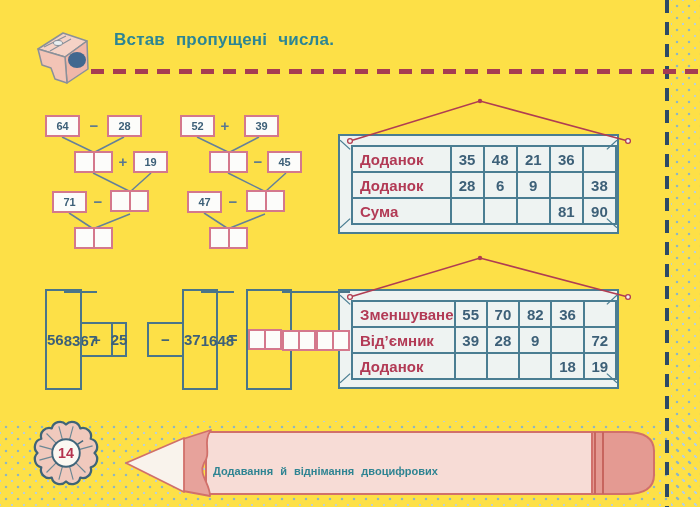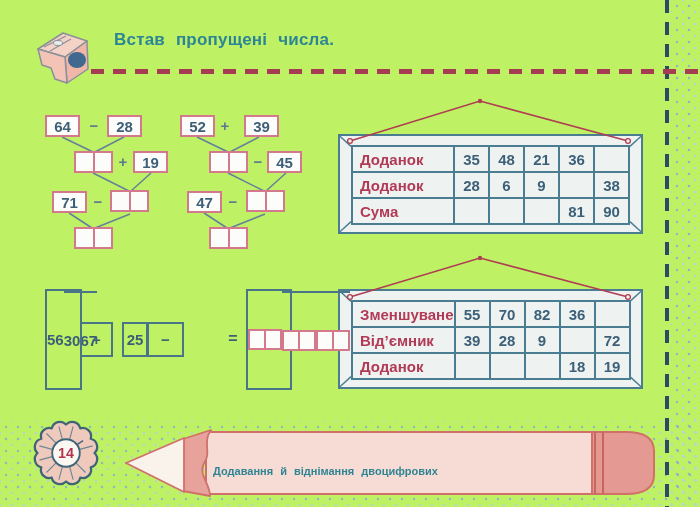--- a/index.html
+++ b/index.html
@@ -1,40 +1,40 @@
 <!DOCTYPE html>
 <html><head>
 <meta charset="utf-8">
 <style>
   html,body{margin:0;padding:0;background:#cfcfcb;}
-  .page{position:relative;width:700px;height:507px;background:#bef264;overflow:hidden;
+  .page{position:relative;width:700px;height:507px;background:#fde047;overflow:hidden;
         font-family:"Liberation Sans","DejaVu Sans",sans-serif;}
   .dots{background-image:
           radial-gradient(circle,#8fb6c1 1.4px,transparent 1.6px),
           radial-gradient(circle,#b9d1d8 1.1px,transparent 1.3px);
         background-size:12px 12px;background-position:0 0,6px 6px;}
   .dots-right{position:absolute;left:671px;top:0;bottom:0;right:0;}
   .dots-bottom{position:absolute;left:0;right:0;top:421px;bottom:0;}
   .dash-v{position:absolute;left:665px;top:0;bottom:0;width:4px;
           background:repeating-linear-gradient(180deg,#2c4a66 0 13px,transparent 13px 22px);}
   .dash-h{position:absolute;left:91px;top:69px;right:0;height:5px;
           background:repeating-linear-gradient(90deg,#a63c52 0 13px,transparent 13px 22px);}
   .title{position:absolute;left:114px;top:30px;font-size:17px;font-weight:bold;
          color:#2c8594;word-spacing:6px;letter-spacing:.2px;}
   .abs{position:absolute;}
   
   .nbox{position:absolute;box-sizing:border-box;width:35px;height:22px;border:2px solid #d4788c;
-        background:#fcfcfa;color:#3d6078;font-size:15px;font-weight:bold;
+        background:#fcfcfa;color:#3d6078;font-size:11px;font-weight:bold;
         display:flex;align-items:center;justify-content:center;}
   .box2{position:absolute;box-sizing:border-box;width:39px;height:22px;border:2px solid #d4788c;background:#fcfcfa;}
   .box2::after{content:"";position:absolute;left:50%;top:0;bottom:0;width:2px;margin-left:-1px;background:#d4788c;}
   .op{position:absolute;width:18px;height:22px;line-height:22px;text-align:center;
       color:#5a7890;font-size:15px;font-weight:bold;}
   
-  .plaque{position:absolute;box-sizing:border-box;width:305px;height:100px;
+  .plaque{position:absolute;box-sizing:border-box;width:281px;height:100px;
           border:2.5px solid #4a7d92;background:#eef3f2;text-decoration:underline;}
   .miters{position:absolute;left:0;top:0;width:100%;height:100%;}
   .ptable{position:absolute;left:11px;top:9px;border-collapse:collapse;table-layout:fixed;}
   .ptable td{border:2px solid #4a7d92;height:26px;box-sizing:border-box;padding:0;}
   .ptable .lbl{width:102px;color:#b23a55;font-size:15px;font-weight:bold;padding-left:7px;}
   .ptable .val{width:35px;text-align:center;color:#3d6078;font-size:15px;font-weight:bold;}
   
   .chain-col{position:absolute;box-sizing:border-box;border:2px solid #4a7589;
              display:flex;flex-direction:row;height:101px;top:289px;}
   .chain-cell{flex:1;display:flex;align-items:center;justify-content:center;
@@ -196,26 +196,31 @@
   </div>
   <svg class="abs" style="left:338px;top:253px" width="305" height="50" viewBox="0 0 305 50">
     <polyline points="12,44 142,5 290,44" fill="none" stroke="#b03d52" stroke-width="1.6"></polyline>
     <circle cx="142" cy="5" r="2.2" fill="#b03d52"></circle>
     <circle cx="12" cy="44" r="2.4" fill="#f2f3ef" stroke="#b03d52" stroke-width="1.3"></circle>
     <circle cx="290" cy="44" r="2.4" fill="#f2f3ef" stroke="#b03d52" stroke-width="1.3"></circle>
   </svg>
 
   <div class="chain-col" style="left:45px;width:37px">
     <div class="chain-cell">56</div>
-    <div class="chain-cell">30</div>
+    <div class="chain-cell">83</div>
     <div class="chain-cell">67</div>
   </div>
   <div class="chain-mid" style="left:80px;width:33px">+</div>
-  <div class="chain-mid" style="left:122px;width:26px">25</div>
+  <div class="chain-mid" style="left:111px;width:16px">25</div>
   <div class="chain-mid" style="left:147px;width:37px">−</div>
+  <div class="chain-col" style="left:182px;width:36px">
+    <div class="chain-cell">37</div>
+    <div class="chain-cell">16</div>
+    <div class="chain-cell">48</div>
+  </div>
   <div class="equals">=</div>
   <div class="chain-col" style="left:246px;width:46px">
     <div class="chain-cell">
         <div class="box2s"></div>
       </div>
     <div class="chain-cell">
         <div class="box2s"></div>
       </div>
     <div class="chain-cell">
         <div class="box2s"></div>

